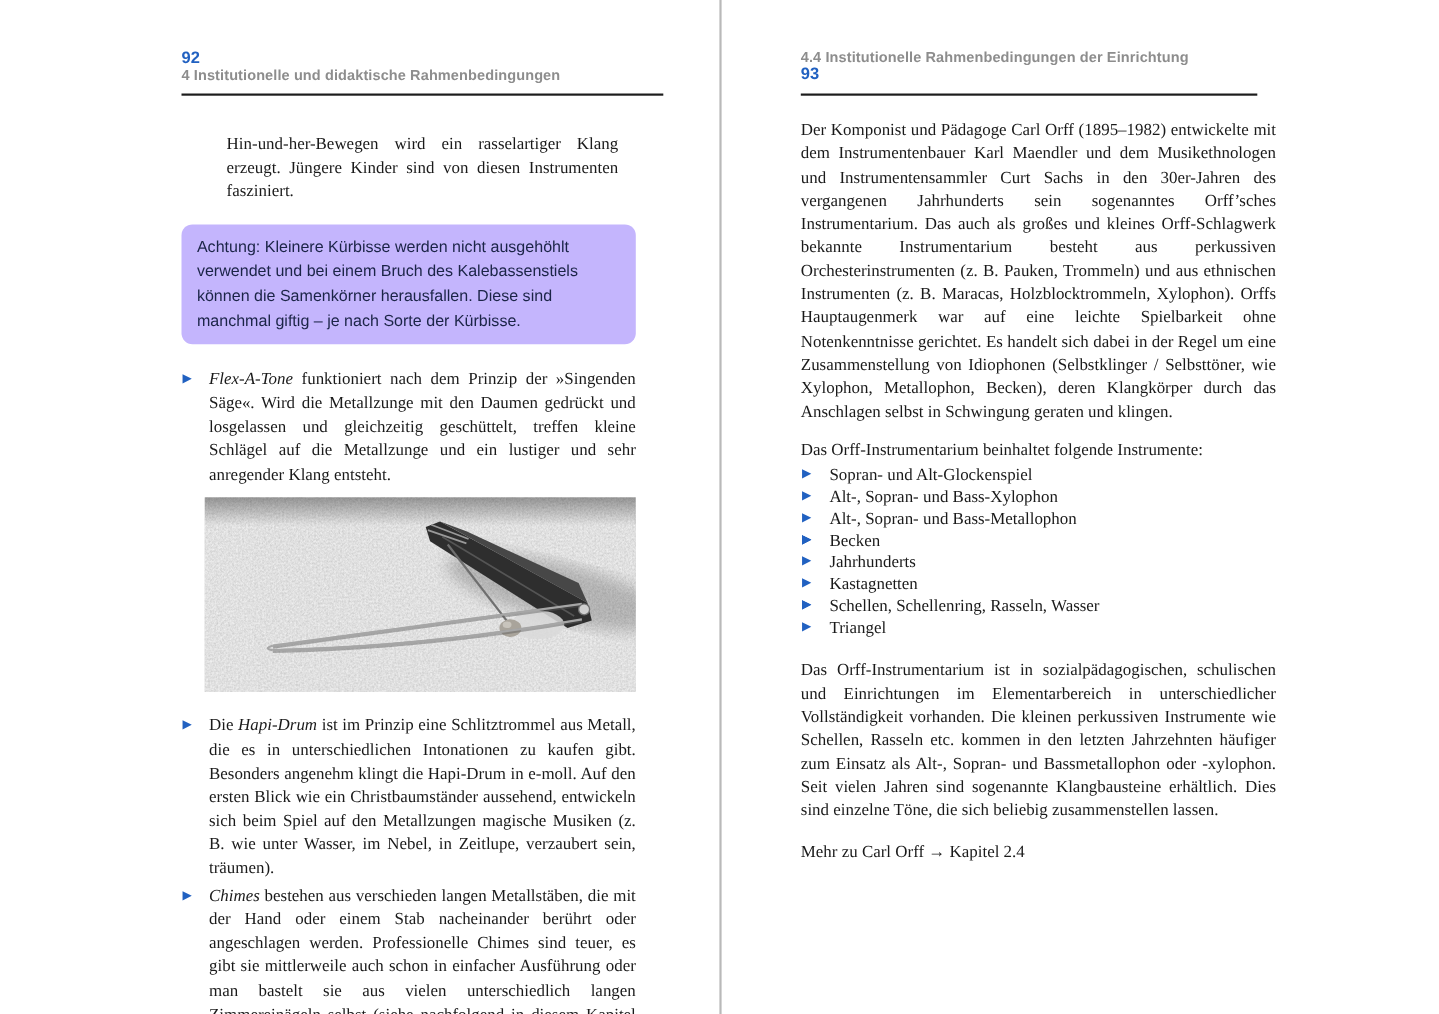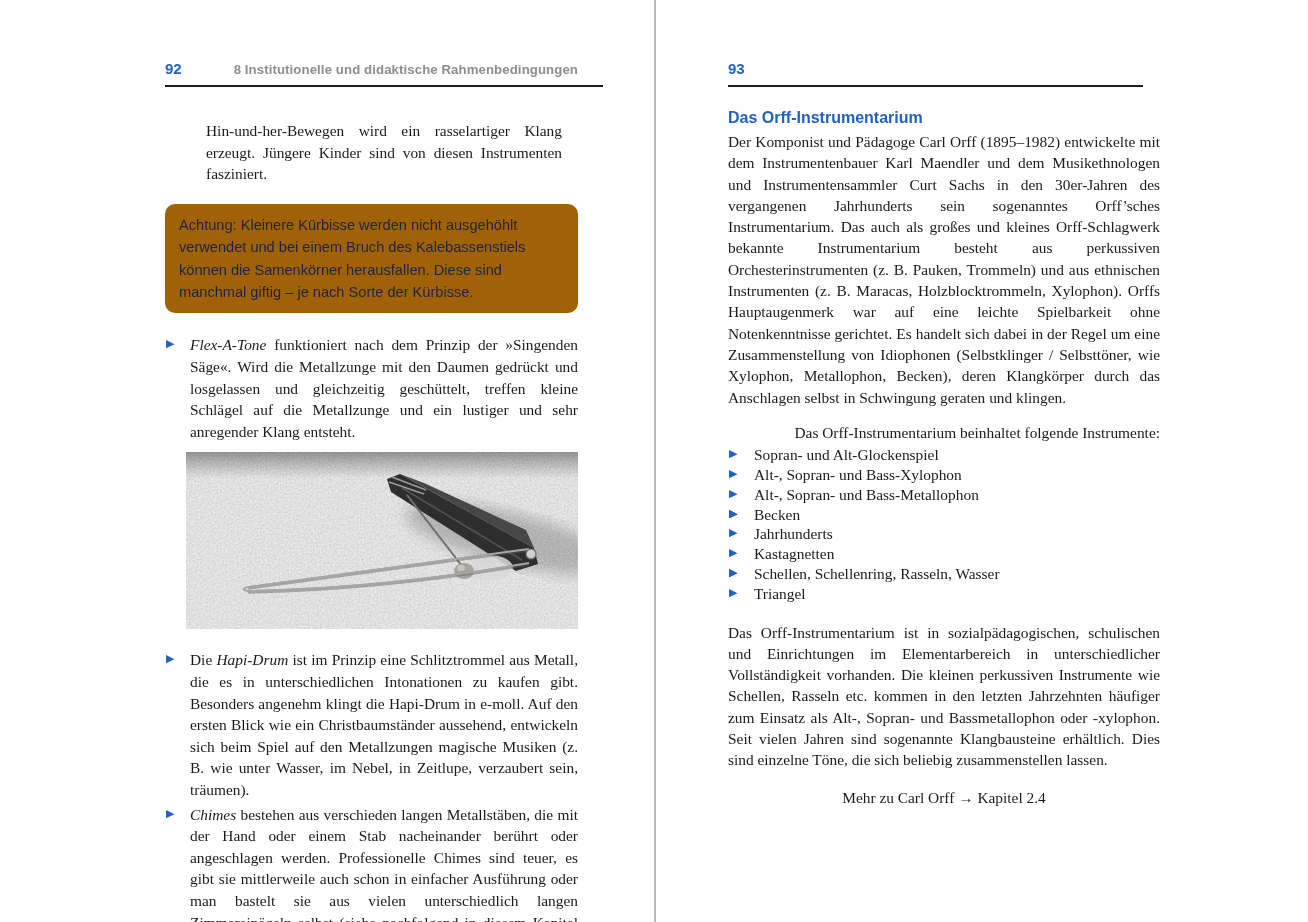--- a/index.html
+++ b/index.html
@@ -7,71 +7,71 @@
     width:1308px;height:922px;position:relative;background:#ffffff;
     font-family:"Liberation Serif",serif;color:#1a1a1a;overflow:hidden;
   }
   .divider{position:absolute;left:654px;top:0;width:2px;height:922px;background:#b9b9b9;}
   .page{position:absolute;top:0;height:922px;width:654px;}
   .page-left{left:0;}
   .page-right{left:654px;}
 
   
   .pagehead{
-    position:absolute;top:60px;display:flex;justify-content:space-between;align-items:baseline;
-    font-family:"Liberation Sans",sans-serif;font-weight:bold;
+    position:absolute;top:44px;display:flex;align-items:baseline;
+    font-family:"Liberation Sans",sans-serif;font-weight:bold;flex-direction:column;
   }
   .page-left .pagehead{left:165px;width:413px;}
   .page-right .pagehead{left:74px;width:415px;}
   .pagenum{font-size:15px;color:#2161c1;}
   .runtitle{font-size:13.2px;color:#8d8d8d;letter-spacing:.1px;}
   .headrule{position:absolute;top:85px;height:1.5px;background:#1c1c1c;}
   .page-left .headrule{left:165px;width:438px;}
   .page-right .headrule{left:74px;width:415px;}
 
   
   .content-l{position:absolute;left:165px;top:104px;width:413px;}
   .body-p{margin:16px;padding-left:25px;font-size:15.4px;line-height:21.6px;text-align:justify;}
   .callout{
-    margin:19px 0 21px 0;background:#a16207;border-radius:10px;
+    margin:19px 0 21px 0;background:#c4b5fd;border-radius:10px;
     padding:10px 14px;font-family:"Liberation Sans",sans-serif;
     font-size:14.6px;line-height:22.4px;color:#1b2447;text-align:left;
   }
   .bullet{position:relative;margin:0;padding-left:25px;font-size:15.4px;line-height:21.6px;text-align:justify;}
   .bullet + .bullet{margin-top:3px;}
   .tri{
     position:absolute;left:1px;top:4px;color:#2161c1;font-size:11px;line-height:11px;
     font-family:"DejaVu Sans",sans-serif;
   }
   .figure{margin:10px 0 20px 21px;width:392px;height:177px;display:block;}
 
   
   .content-r{position:absolute;left:74px;top:108px;width:432px;}
   .heading{
     font-family:"Liberation Sans",sans-serif;font-weight:bold;color:#2161c1;
     font-size:16px;line-height:20px;margin:0 0 3px 0;
   }
   .body-r{margin:0;font-size:15.4px;line-height:21.3px;text-align:justify;}
   .gap{height:14px;}
-  .listintro{margin:0;font-size:15.4px;line-height:21.3px;text-align:right;}
+  .listintro{margin:0;font-size:15.4px;line-height:21.3px;}
   ul.instruments{list-style:none;margin:2px 0 0 0;padding:0;}
   ul.instruments li{position:relative;padding-left:26px;font-size:15.4px;line-height:19.8px;}
   ul.instruments .tri{top:3px;}
-  .crossref{margin:0;font-size:15.4px;line-height:21.3px;text-align:center;}
+  .crossref{margin:0;font-size:15.4px;line-height:21.3px;}
   i{font-style:italic;}
 </style>
 </head>
 <body>
 
 <div class="divider"></div>
 
 <section class="page page-left">
   <div class="pagehead">
     <span class="pagenum">92</span>
-    <span class="runtitle">8 Institutionelle und didaktische Rahmenbedingungen</span>
+    <span class="runtitle">4 Institutionelle und didaktische Rahmenbedingungen</span>
   </div>
   <div class="headrule"></div>
 
   <div class="content-l">
     <p class="body-p">Hin-und-her-Bewegen wird ein rasselartiger Klang erzeugt. Jüngere Kinder sind von diesen Instrumenten fasziniert.</p>
 
     <div class="callout">Achtung: Kleinere Kürbisse werden nicht ausgehöhlt verwendet und bei einem Bruch des Kalebassenstiels können die Samenkörner herausfallen. Diese sind manchmal giftig – je nach Sorte der Kürbisse.</div>
 
     <div class="bullet">
       <span class="tri">▶</span><span></span><i>Flex-A-Tone</i><span> funktioniert nach dem Prinzip der »Singenden Säge«. Wird die Metallzunge mit den Daumen gedrückt und losgelassen und gleichzeitig geschüttelt, treffen kleine Schlägel auf die Metallzunge und ein lustiger und sehr anregender Klang entsteht.</span>
@@ -128,26 +128,26 @@
     </div>
 
     <div class="bullet">
       <span class="tri">▶</span><span></span><i>Chimes</i><span> bestehen aus verschieden langen Metallstäben, die mit der Hand oder einem Stab nacheinander berührt oder angeschlagen werden. Professionelle Chimes sind teuer, es gibt sie mittlerweile auch schon in einfacher Ausführung oder man bastelt sie aus vielen unterschiedlich langen Zimmereinägeln selbst (siehe nachfolgend in diesem Kapitel S. 94 f.).</span>
     </div>
   </div>
 </section>
 
 <section class="page page-right">
   <div class="pagehead">
+    <span class="runtitle">4.4 Institutionelle Rahmenbedingungen der Einrichtung</span>
     <span class="pagenum">93</span>
   </div>
   <div class="headrule"></div>
 
   <div class="content-r">
-    <h2 class="heading">Das Orff-Instrumentarium</h2>
     <p class="body-r">Der Komponist und Pädagoge Carl Orff (1895–1982) entwickelte mit dem Instrumentenbauer Karl Maendler und dem Musikethnologen und Instrumentensammler Curt Sachs in den 30er-Jahren des vergangenen Jahrhunderts sein sogenanntes Orff’sches Instrumentarium. Das auch als großes und kleines Orff-Schlagwerk bekannte Instrumentarium besteht aus perkussiven Orchesterinstrumenten (z. B. Pauken, Trommeln) und aus ethnischen Instrumenten (z. B. Maracas, Holzblocktrommeln, Xylophon). Orffs Hauptaugenmerk war auf eine leichte Spielbarkeit ohne Notenkenntnisse gerichtet. Es handelt sich dabei in der Regel um eine Zusammenstellung von Idiophonen (Selbstklinger / Selbsttöner, wie Xylophon, Metallophon, Becken), deren Klangkörper durch das Anschlagen selbst in Schwingung geraten und klingen.</p>
     <div class="gap"></div>
     <p class="listintro">Das Orff-Instrumentarium beinhaltet folgende Instrumente:</p>
     <ul class="instruments">
       <li><span class="tri">▶</span><span>Sopran- und Alt-Glockenspiel</span></li>
       <li><span class="tri">▶</span><span>Alt-, Sopran- und Bass-Xylophon</span></li>
       <li><span class="tri">▶</span><span>Alt-, Sopran- und Bass-Metallophon</span></li>
       <li><span class="tri">▶</span></li>
       <li><span class="tri">▶</span></li>
       <li><span class="tri">▶</span><span>Becken</span></li>

